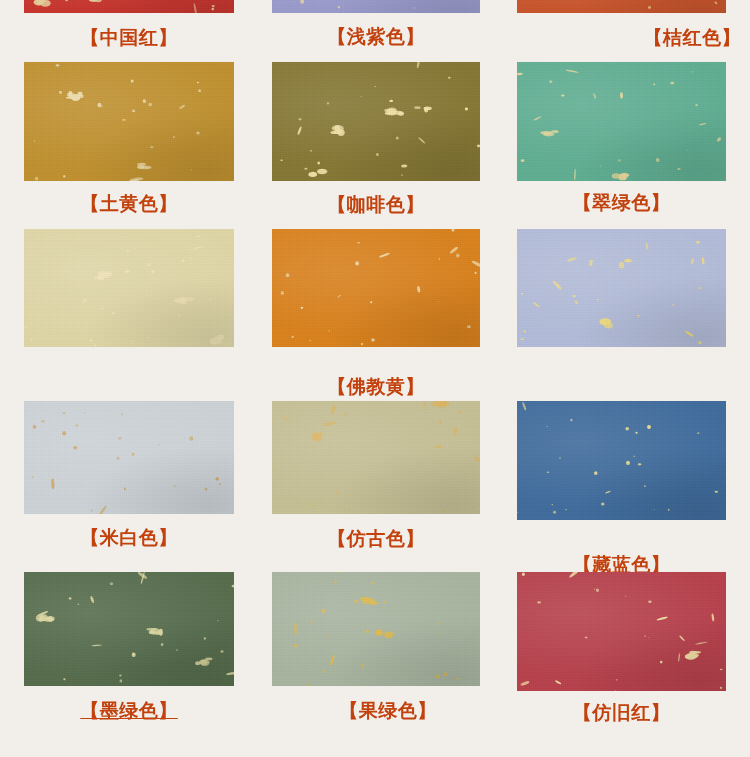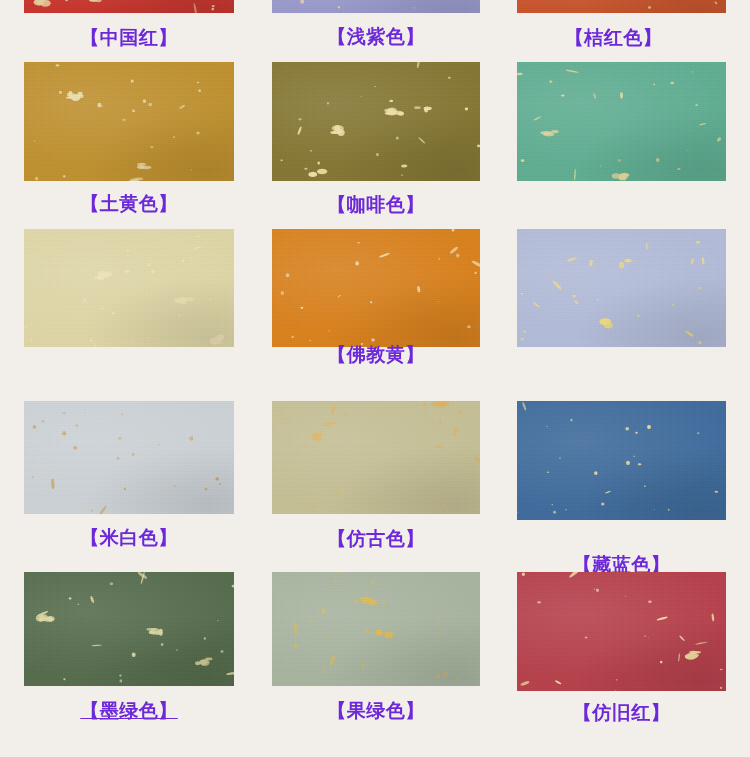--- a/index.html
+++ b/index.html
@@ -70,21 +70,21 @@
 
   .swatch-label {
     position: absolute;
     width: 100%;
     text-align: center;
     font-family: "Liberation Serif", "DejaVu Serif", serif;
     font-weight: 700;
     font-size: 19px;
     line-height: 22px;
     letter-spacing: 0.5px;
-    color: #6d28d9;
+    color: #c2410c;
     white-space: nowrap;
   }
 </style>
 </head>
 <body>
 
 <div id="page">
   <div class="swatch-grid">
       <div class="swatch-cell" style="left: 24px; top: -40px; width: 210px; height: 53px;">
         <div class="swatch-chip" style="background: rgb(200, 53, 46);">
@@ -157,21 +157,21 @@
             <ellipse cx="175.7" cy="9.8" rx="1.19" ry="1.22" fill="#e9d59c" opacity="0.60"></ellipse>
             <ellipse cx="0" cy="0" rx="2.75" ry="0.96" fill="#e9d59c" opacity="0.77" transform="translate(193.9,13.9) rotate(-21.0)"></ellipse>
             <ellipse cx="103.1" cy="6.1" rx="0.91" ry="0.96" fill="#e9d59c" opacity="0.71"></ellipse>
             <ellipse cx="133.9" cy="35.8" rx="1.98" ry="2.42" fill="#e9d59c" opacity="0.69"></ellipse>
             <ellipse cx="132.5" cy="47.5" rx="1.38" ry="1.44" fill="#e9d59c" opacity="0.80"></ellipse>
           </svg>
           <div class="grain"></div>
           <div class="shade"></div>
         </div>
       </div>
-      <div class="swatch-label" style="left: 509px; top: 27px; width: 209px;">【桔红色】</div>
+      <div class="swatch-label" style="left: 532px; top: 27px; width: 209px; text-align: right;">【桔红色】</div>
       <div class="swatch-cell" style="left: 24px; top: 62px; width: 210px; height: 119px;">
         <div class="swatch-chip" style="background: rgb(192, 144, 47);">
           <svg class="flecks" viewBox="0 0 210 119" preserveAspectRatio="none" width="210" height="119">
             <ellipse cx="12.6" cy="116.6" rx="1.59" ry="1.90" fill="#ecdcab" opacity="0.61"></ellipse>
             <ellipse cx="33.5" cy="3.4" rx="1.91" ry="1.14" fill="#ecdcab" opacity="0.93"></ellipse>
             <ellipse cx="78.0" cy="43.9" rx="1.13" ry="0.73" fill="#ecdcab" opacity="0.56"></ellipse>
             <ellipse cx="174.0" cy="71.0" rx="1.73" ry="1.51" fill="#ecdcab" opacity="0.73"></ellipse>
             <ellipse cx="175.7" cy="28.7" rx="1.32" ry="1.30" fill="#ecdcab" opacity="0.88"></ellipse>
             <ellipse cx="56.8" cy="30.7" rx="1.82" ry="1.02" fill="#ecdcab" opacity="0.58"></ellipse>
             <g transform="translate(121.2,104.6)">
@@ -301,20 +301,21 @@
               <ellipse cx="-4.16" cy="-1.02" rx="5.89" ry="1.86" fill="#ecd79a" opacity="0.78"></ellipse>
               <ellipse cx="-1.57" cy="0.63" rx="5.67" ry="2.03" fill="#ecd79a" opacity="0.73"></ellipse>
             </g>
             <ellipse cx="45.8" cy="33.6" rx="1.58" ry="1.08" fill="#ecd79a" opacity="0.99"></ellipse>
             <ellipse cx="179.6" cy="43.1" rx="1.40" ry="0.92" fill="#ecd79a" opacity="0.85"></ellipse>
           </svg>
           <div class="grain"></div>
           <div class="shade"></div>
         </div>
       </div>
+      <div class="swatch-label" style="left: 517px; top: 192px; width: 209px;">【翠绿色】</div>
       <div class="swatch-cell" style="left: 24px; top: 229px; width: 210px; height: 118px;">
         <div class="swatch-chip" style="background: rgb(224, 214, 167);">
           <svg class="flecks" viewBox="0 0 210 118" preserveAspectRatio="none" width="210" height="118">
             <ellipse cx="0" cy="0" rx="6.82" ry="0.60" fill="#efe2b4" opacity="0.90" transform="translate(173.6,18.9) rotate(-15.2)"></ellipse>
             <ellipse cx="159.2" cy="31.7" rx="1.33" ry="1.58" fill="#efe2b4" opacity="0.88"></ellipse>
             <ellipse cx="167.0" cy="29.2" rx="0.82" ry="0.68" fill="#efe2b4" opacity="0.83"></ellipse>
             <ellipse cx="0" cy="0" rx="5.53" ry="0.87" fill="#efe2b4" opacity="0.61" transform="translate(0.9,98.7) rotate(-34.9)"></ellipse>
             <g transform="translate(160.3,71.8)">
               <ellipse cx="-5.78" cy="-0.18" rx="4.45" ry="2.01" fill="#efe2b4" opacity="0.78"></ellipse>
               <ellipse cx="-5.38" cy="-0.23" rx="4.42" ry="2.38" fill="#efe2b4" opacity="0.80"></ellipse>
@@ -381,21 +382,21 @@
             <ellipse cx="203.6" cy="43.9" rx="1.10" ry="1.10" fill="#f0ddae" opacity="0.87"></ellipse>
             <ellipse cx="15.6" cy="46.3" rx="1.73" ry="1.93" fill="#f0ddae" opacity="0.71"></ellipse>
             <ellipse cx="99.2" cy="73.2" rx="1.18" ry="0.93" fill="#f0ddae" opacity="0.97"></ellipse>
             <ellipse cx="85.1" cy="34.4" rx="1.86" ry="2.13" fill="#f0ddae" opacity="0.88"></ellipse>
             <ellipse cx="10.3" cy="64.1" rx="1.66" ry="2.02" fill="#f0ddae" opacity="0.62"></ellipse>
           </svg>
           <div class="grain"></div>
           <div class="shade"></div>
         </div>
       </div>
-      <div class="swatch-label" style="left: 272px; top: 344px; width: 208px;">【佛教黄】</div>
+      <div class="swatch-label" style="left: 272px; top: 376px; width: 208px;">【佛教黄】</div>
       <div class="swatch-cell" style="left: 517px; top: 229px; width: 209px; height: 118px;">
         <div class="swatch-chip" style="background: rgb(178, 188, 216);">
           <svg class="flecks" viewBox="0 0 209 118" preserveAspectRatio="none" width="209" height="118">
             <g transform="translate(89.1,94.7)">
               <ellipse cx="2.32" cy="1.63" rx="4.40" ry="3.13" fill="#f0da7e" opacity="0.77"></ellipse>
               <ellipse cx="-2.37" cy="-1.77" rx="2.52" ry="2.54" fill="#f0da7e" opacity="0.91"></ellipse>
               <ellipse cx="-0.89" cy="-1.94" rx="5.98" ry="3.57" fill="#f0da7e" opacity="0.98"></ellipse>
             </g>
             <ellipse cx="0" cy="0" rx="6.23" ry="1.42" fill="#f0da7e" opacity="0.83" transform="translate(40.1,56.1) rotate(46.6)"></ellipse>
             <ellipse cx="0" cy="0" rx="3.14" ry="1.48" fill="#f0da7e" opacity="0.65" transform="translate(175.4,32.3) rotate(-68.7)"></ellipse>
@@ -613,21 +614,21 @@
             <ellipse cx="51.7" cy="99.6" rx="1.77" ry="1.07" fill="#e2b741" opacity="0.62"></ellipse>
             <ellipse cx="95.5" cy="59.5" rx="1.86" ry="1.49" fill="#e2b741" opacity="0.75"></ellipse>
             <ellipse cx="56.8" cy="64.7" rx="1.11" ry="0.89" fill="#e2b741" opacity="0.64"></ellipse>
             <ellipse cx="63.3" cy="9.8" rx="1.48" ry="1.17" fill="#e2b741" opacity="0.70"></ellipse>
             <ellipse cx="66.1" cy="0.3" rx="1.37" ry="0.79" fill="#e2b741" opacity="0.67"></ellipse>
           </svg>
           <div class="grain"></div>
           <div class="shade"></div>
         </div>
       </div>
-      <div class="swatch-label" style="left: 272px; top: 700px; width: 208px;">【果绿色】</div>
+      <div class="swatch-label" style="left: 284px; top: 700px; width: 208px;">【果绿色】</div>
       <div class="swatch-cell" style="left: 517px; top: 572px; width: 209px; height: 119px;">
         <div class="swatch-chip" style="background: rgb(182, 64, 76);">
           <svg class="flecks" viewBox="0 0 209 119" preserveAspectRatio="none" width="209" height="119">
             <ellipse cx="0" cy="0" rx="5.78" ry="1.09" fill="#f0dda3" opacity="0.98" transform="translate(145.2,46.5) rotate(-15.8)"></ellipse>
             <ellipse cx="99.6" cy="107.8" rx="1.06" ry="0.62" fill="#f0dda3" opacity="0.69"></ellipse>
             <ellipse cx="204.0" cy="115.8" rx="1.12" ry="1.17" fill="#f0dda3" opacity="0.84"></ellipse>
             <ellipse cx="0" cy="0" rx="3.69" ry="0.93" fill="#f0dda3" opacity="0.83" transform="translate(165.1,66.3) rotate(45.6)"></ellipse>
             <ellipse cx="77.6" cy="17.2" rx="0.58" ry="0.62" fill="#f0dda3" opacity="0.65"></ellipse>
             <ellipse cx="0" cy="0" rx="4.24" ry="0.69" fill="#f0dda3" opacity="0.74" transform="translate(162.1,85.5) rotate(-83.7)"></ellipse>
             <ellipse cx="108.7" cy="24.1" rx="0.64" ry="0.37" fill="#f0dda3" opacity="0.96"></ellipse>

